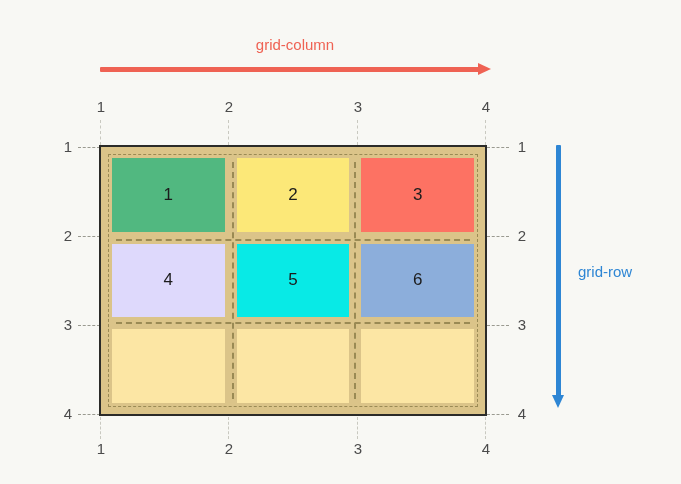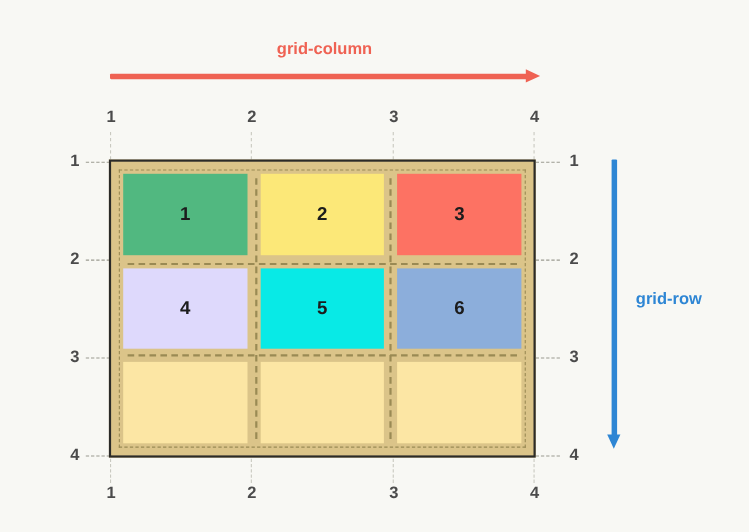--- a/index.html
+++ b/index.html
@@ -13,21 +13,20 @@
     background: #f8f8f4;
     font-family: "Liberation Sans", sans-serif;
     overflow: hidden;
   }
 
   #stage {
     position: relative;
     width: 681px;
     height: 380px;
     background: #f8f8f4;
-    font-weight: bold;
   }
 
   
   .vguide {
     position: absolute;
     width: 0;
     border-left: 1px dashed #c9c9c0;
     pointer-events: none;
   }
 

